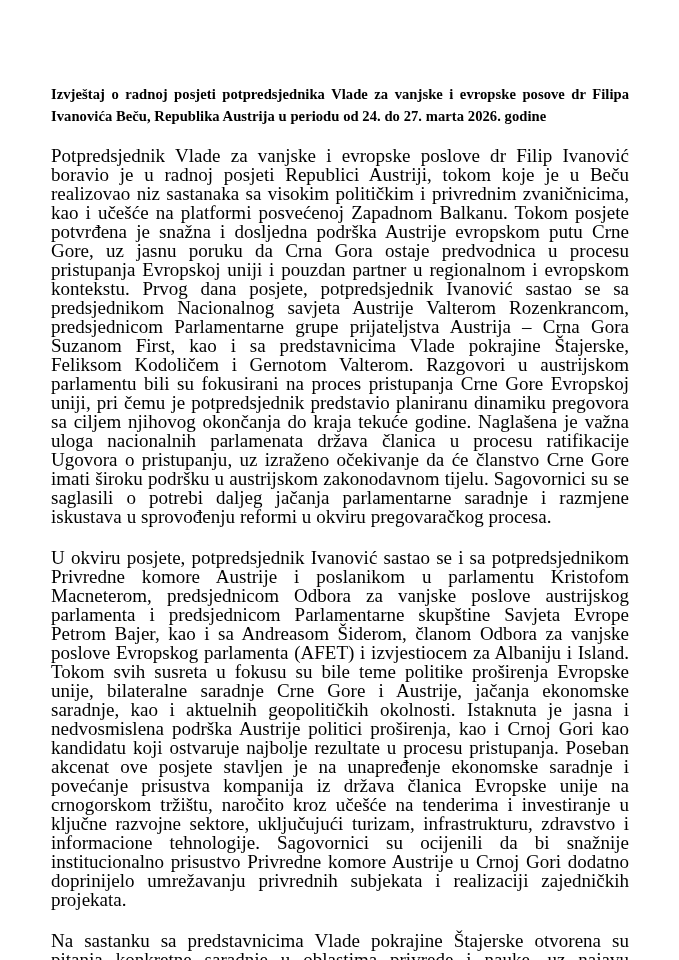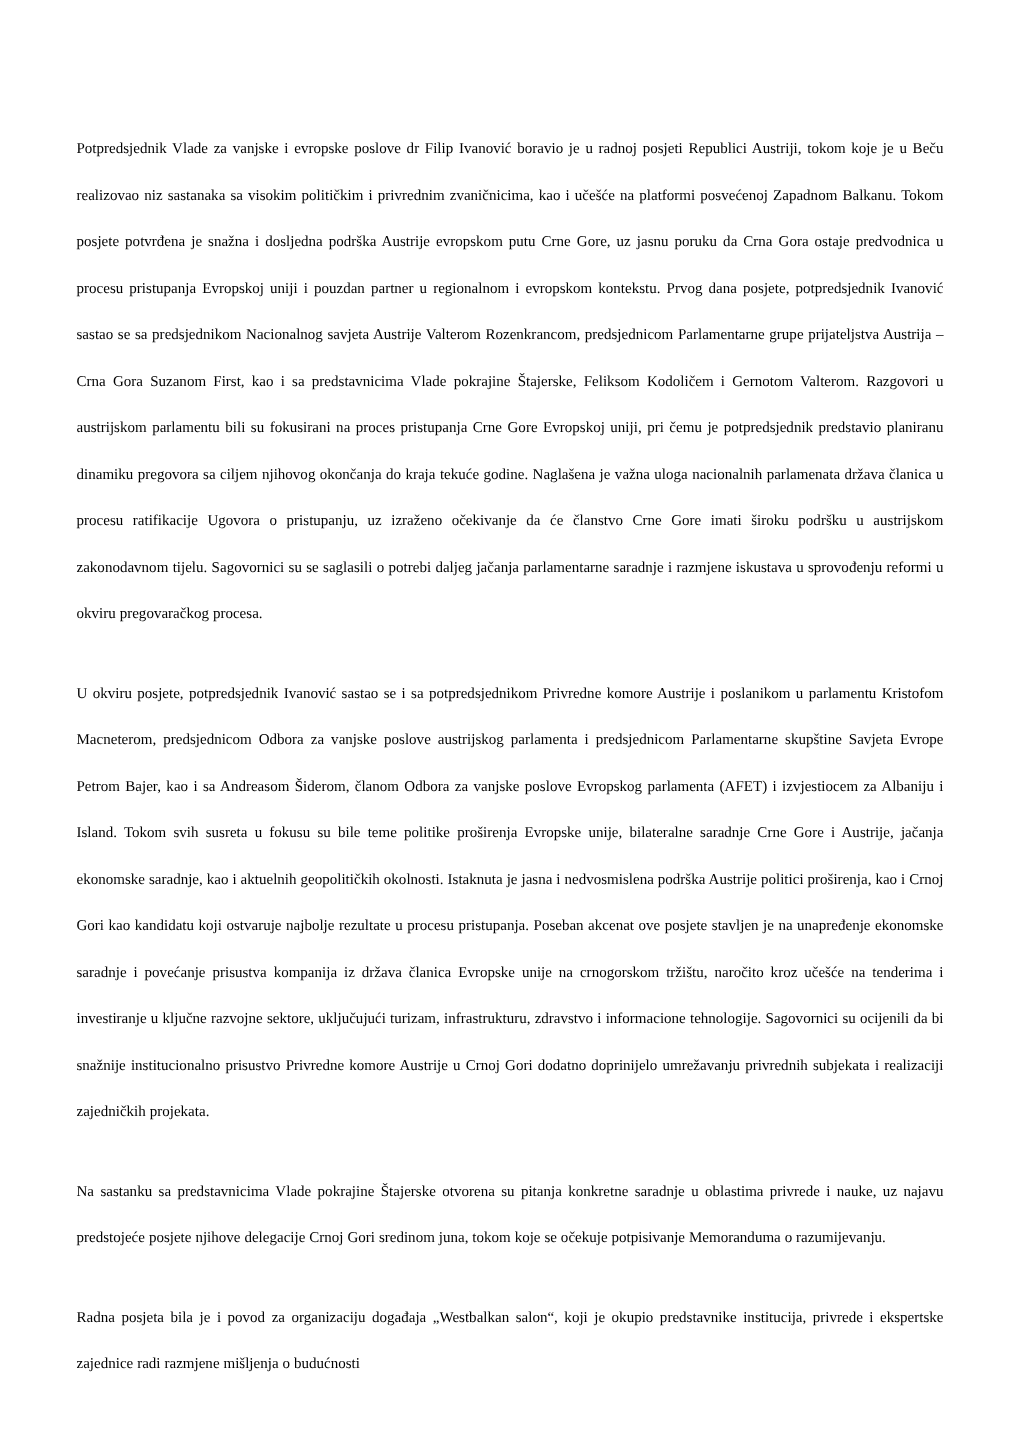--- a/index.html
+++ b/index.html
@@ -33,40 +33,41 @@
   .doc-title {
     font-size: 14.6px;
     font-weight: bold;
     line-height: 21.5px;
     text-align: justify;
     text-align-last: left;
     margin: 0 0 19px 0;
     letter-spacing: 0.05px;
   }
   p.body-par {
-    font-size: 10px;
+    font-size: 19px;
     font-weight: normal;
-    line-height: 31px;
+    line-height: 19px;
     text-align: justify;
     text-align-last: left;
     margin: 0 0 22px 0;
     letter-spacing: 0.01px;
     word-spacing: 0.1px;
     hyphens: none;
   }
   p.body-par:last-child {
     margin-bottom: 0;
   }
 </style>
 </head>
 <body>
 
 <div class="page">
   <div class="content">
 
+    <h1 class="doc-title">Izvještaj o radnoj posjeti potpredsjednika Vlade za vanjske i evropske posove dr Filipa Ivanovića Beču, Republika Austrija u periodu od 24. do 27. marta 2026. godine</h1>
 
     <p class="body-par">Potpredsjednik Vlade za vanjske i evropske poslove dr Filip Ivanović boravio je u radnoj posjeti Republici Austriji, tokom koje je u Beču realizovao niz sastanaka sa visokim političkim i privrednim zvaničnicima, kao i učešće na platformi posvećenoj Zapadnom Balkanu. Tokom posjete potvrđena je snažna i dosljedna podrška Austrije evropskom putu Crne Gore, uz jasnu poruku da Crna Gora ostaje predvodnica u procesu pristupanja Evropskoj uniji i pouzdan partner u regionalnom i evropskom kontekstu. Prvog dana posjete, potpredsjednik Ivanović sastao se sa predsjednikom Nacionalnog savjeta Austrije Valterom Rozenkrancom, predsjednicom Parlamentarne grupe prijateljstva Austrija – Crna Gora Suzanom First, kao i sa predstavnicima Vlade pokrajine Štajerske, Feliksom Kodoličem i Gernotom Valterom. Razgovori u austrijskom parlamentu bili su fokusirani na proces pristupanja Crne Gore Evropskoj uniji, pri čemu je potpredsjednik predstavio planiranu dinamiku pregovora sa ciljem njihovog okončanja do kraja tekuće godine. Naglašena je važna uloga nacionalnih parlamenata država članica u procesu ratifikacije Ugovora o pristupanju, uz izraženo očekivanje da će članstvo Crne Gore imati široku podršku u austrijskom zakonodavnom tijelu. Sagovornici su se saglasili o potrebi daljeg jačanja parlamentarne saradnje i razmjene iskustava u sprovođenju reformi u okviru pregovaračkog procesa.</p>
 
     <p class="body-par">U okviru posjete, potpredsjednik Ivanović sastao se i sa potpredsjednikom Privredne komore Austrije i poslanikom u parlamentu Kristofom Macneterom, predsjednicom Odbora za vanjske poslove austrijskog parlamenta i predsjednicom Parlamentarne skupštine Savjeta Evrope Petrom Bajer, kao i sa Andreasom Šiderom, članom Odbora za vanjske poslove Evropskog parlamenta (AFET) i izvjestiocem za Albaniju i Island. Tokom svih susreta u fokusu su bile teme politike proširenja Evropske unije, bilateralne saradnje Crne Gore i Austrije, jačanja ekonomske saradnje, kao i aktuelnih geopolitičkih okolnosti. Istaknuta je jasna i nedvosmislena podrška Austrije politici proširenja, kao i Crnoj Gori kao kandidatu koji ostvaruje najbolje rezultate u procesu pristupanja. Poseban akcenat ove posjete stavljen je na unapređenje ekonomske saradnje i povećanje prisustva kompanija iz država članica Evropske unije na crnogorskom tržištu, naročito kroz učešće na tenderima i investiranje u ključne razvojne sektore, uključujući turizam, infrastrukturu, zdravstvo i informacione tehnologije. Sagovornici su ocijenili da bi snažnije institucionalno prisustvo Privredne komore Austrije u Crnoj Gori dodatno doprinijelo umrežavanju privrednih subjekata i realizaciji zajedničkih projekata.</p>
 
     <p class="body-par">Na sastanku sa predstavnicima Vlade pokrajine Štajerske otvorena su pitanja konkretne saradnje u oblastima privrede i nauke, uz najavu predstojeće posjete njihove delegacije Crnoj Gori sredinom juna, tokom koje se očekuje potpisivanje Memoranduma o razumijevanju.</p>
 
     <p class="body-par">Radna posjeta bila je i povod za organizaciju događaja „Westbalkan salon“, koji je okupio predstavnike institucija, privrede i ekspertske zajednice radi razmjene mišljenja o budućnosti</p>
 
   </div>

